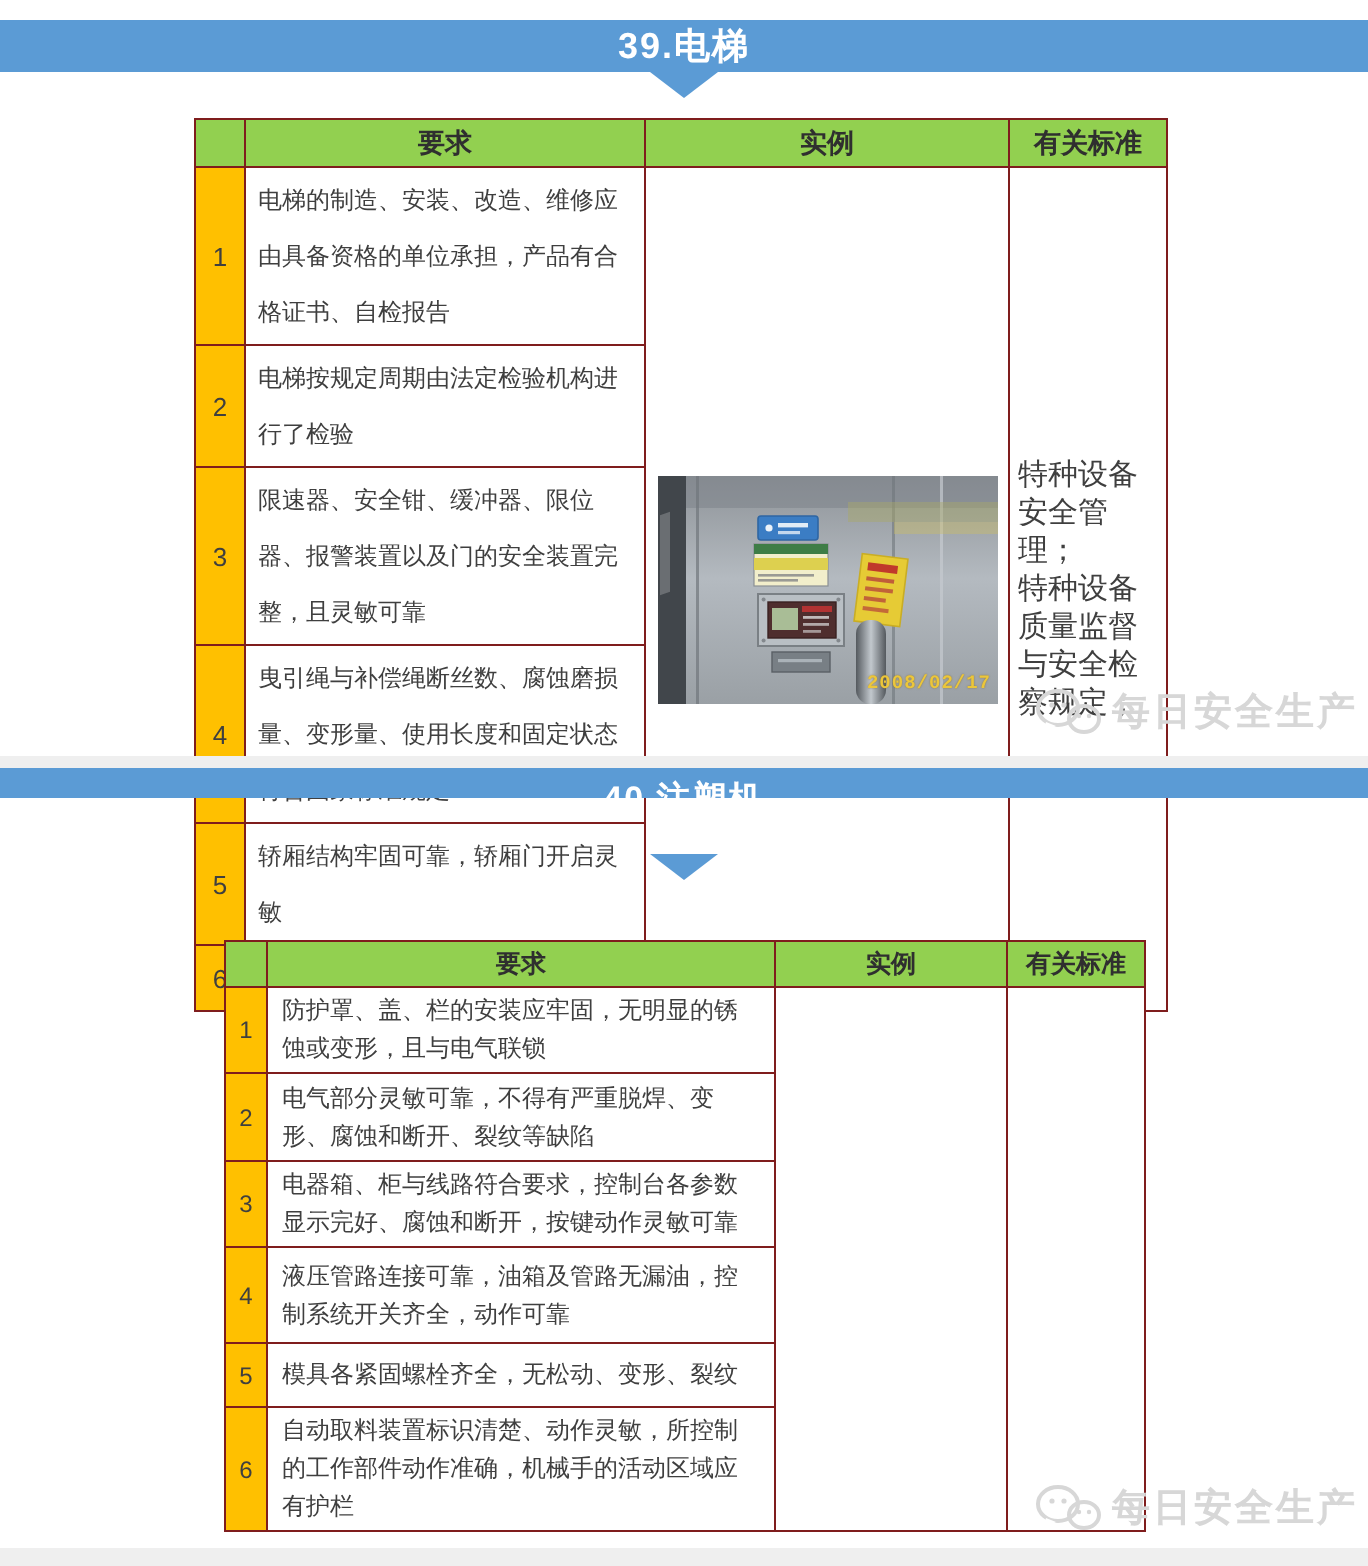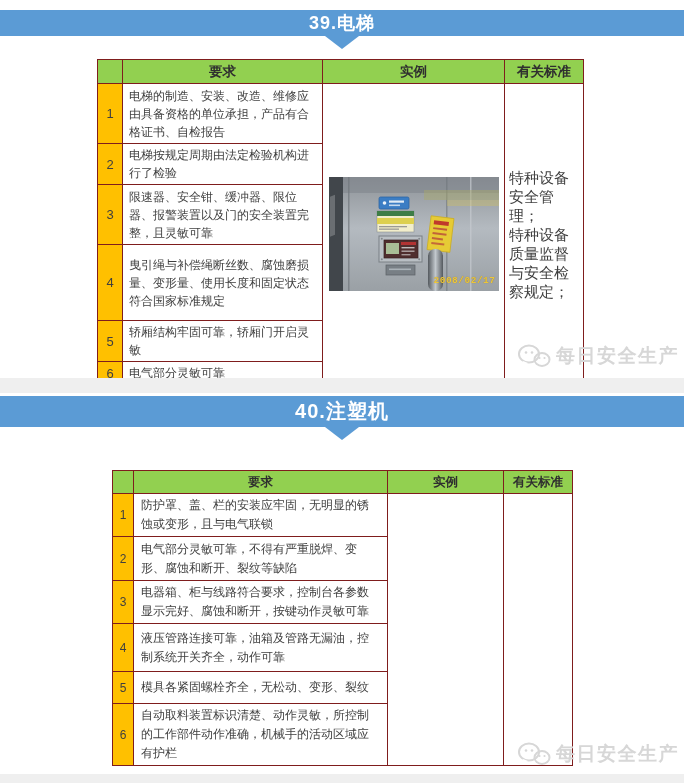--- a/index.html
+++ b/index.html
@@ -6,21 +6,21 @@
   .page{
     position:relative;width:684px;height:783px;overflow:hidden;background:#ffffff;
     font-family:"Liberation Sans","DejaVu Sans",sans-serif;color:#3f3f3f;
   }
   
   .sec-bar{
     position:absolute;left:0;width:684px;background:#5b9bd5;color:#ffffff;
     font-weight:bold;text-align:center;letter-spacing:1px;
   }
   #bar1{top:10px;height:26px;line-height:26px;font-size:18px;}
-  #bar2{top:396px;height:31px;line-height:31px;font-size:20px;}
+  #bar2{top:384px;height:15px;line-height:31px;font-size:17px;}
   .sec-arrow{
     position:absolute;left:325px;width:0;height:0;
     border-left:17px solid transparent;border-right:17px solid transparent;
     border-top:13px solid #5b9bd5;
   }
   #arrow1{top:36px;}
   #arrow2{top:427px;}
   
   .band{position:absolute;left:0;width:684px;background:#efefef;}
   #band1{top:378px;height:15px;}
@@ -30,21 +30,21 @@
   .insp-table td{border:1px solid #7f1d1d;vertical-align:middle;overflow:hidden;}
   #table1{left:97px;top:59px;width:486px;}
   #table2{left:112px;top:470px;width:460px;}
   .hdr-cell{background:#92d050;font-weight:bold;text-align:center;color:#2f2f2f;}
   #table1 .hdr-cell{font-size:13.5px;}
   #table2 .hdr-cell{font-size:12.5px;}
   .num-cell{background:#ffc000;text-align:center;color:#3f3f3f;}
   #table1 .num-cell{font-size:13px;}
   #table2 .num-cell{font-size:12px;}
   .req-cell{text-align:left;color:#3f3f3f;}
-  #table1 .req-cell{font-size:12px;line-height:18px;padding:2px 6px;margin-left:44px;}
+  #table1 .req-cell{font-size:12px;line-height:28px;padding:2px 6px;margin-left:44px;}
   #table2 .req-cell{font-size:12px;line-height:19px;padding:2px 7px;}
   .example-cell{text-align:center;padding:0;}
   .standard-cell{font-size:15px;line-height:19px;padding:2px 2px 2px 4px;word-break:break-all;color:#3f3f3f;}
   
   .photo{position:relative;width:170px;height:114px;margin:0 auto;}
   .photo-date{
     position:absolute;right:3px;bottom:5px;color:#ecc63a;font-weight:bold;
     font-size:9.5px;font-family:"Liberation Mono","DejaVu Sans Mono",monospace;
     text-shadow:0 0 1px rgba(120,90,0,.6);letter-spacing:.5px;margin-top:16px;
   }

